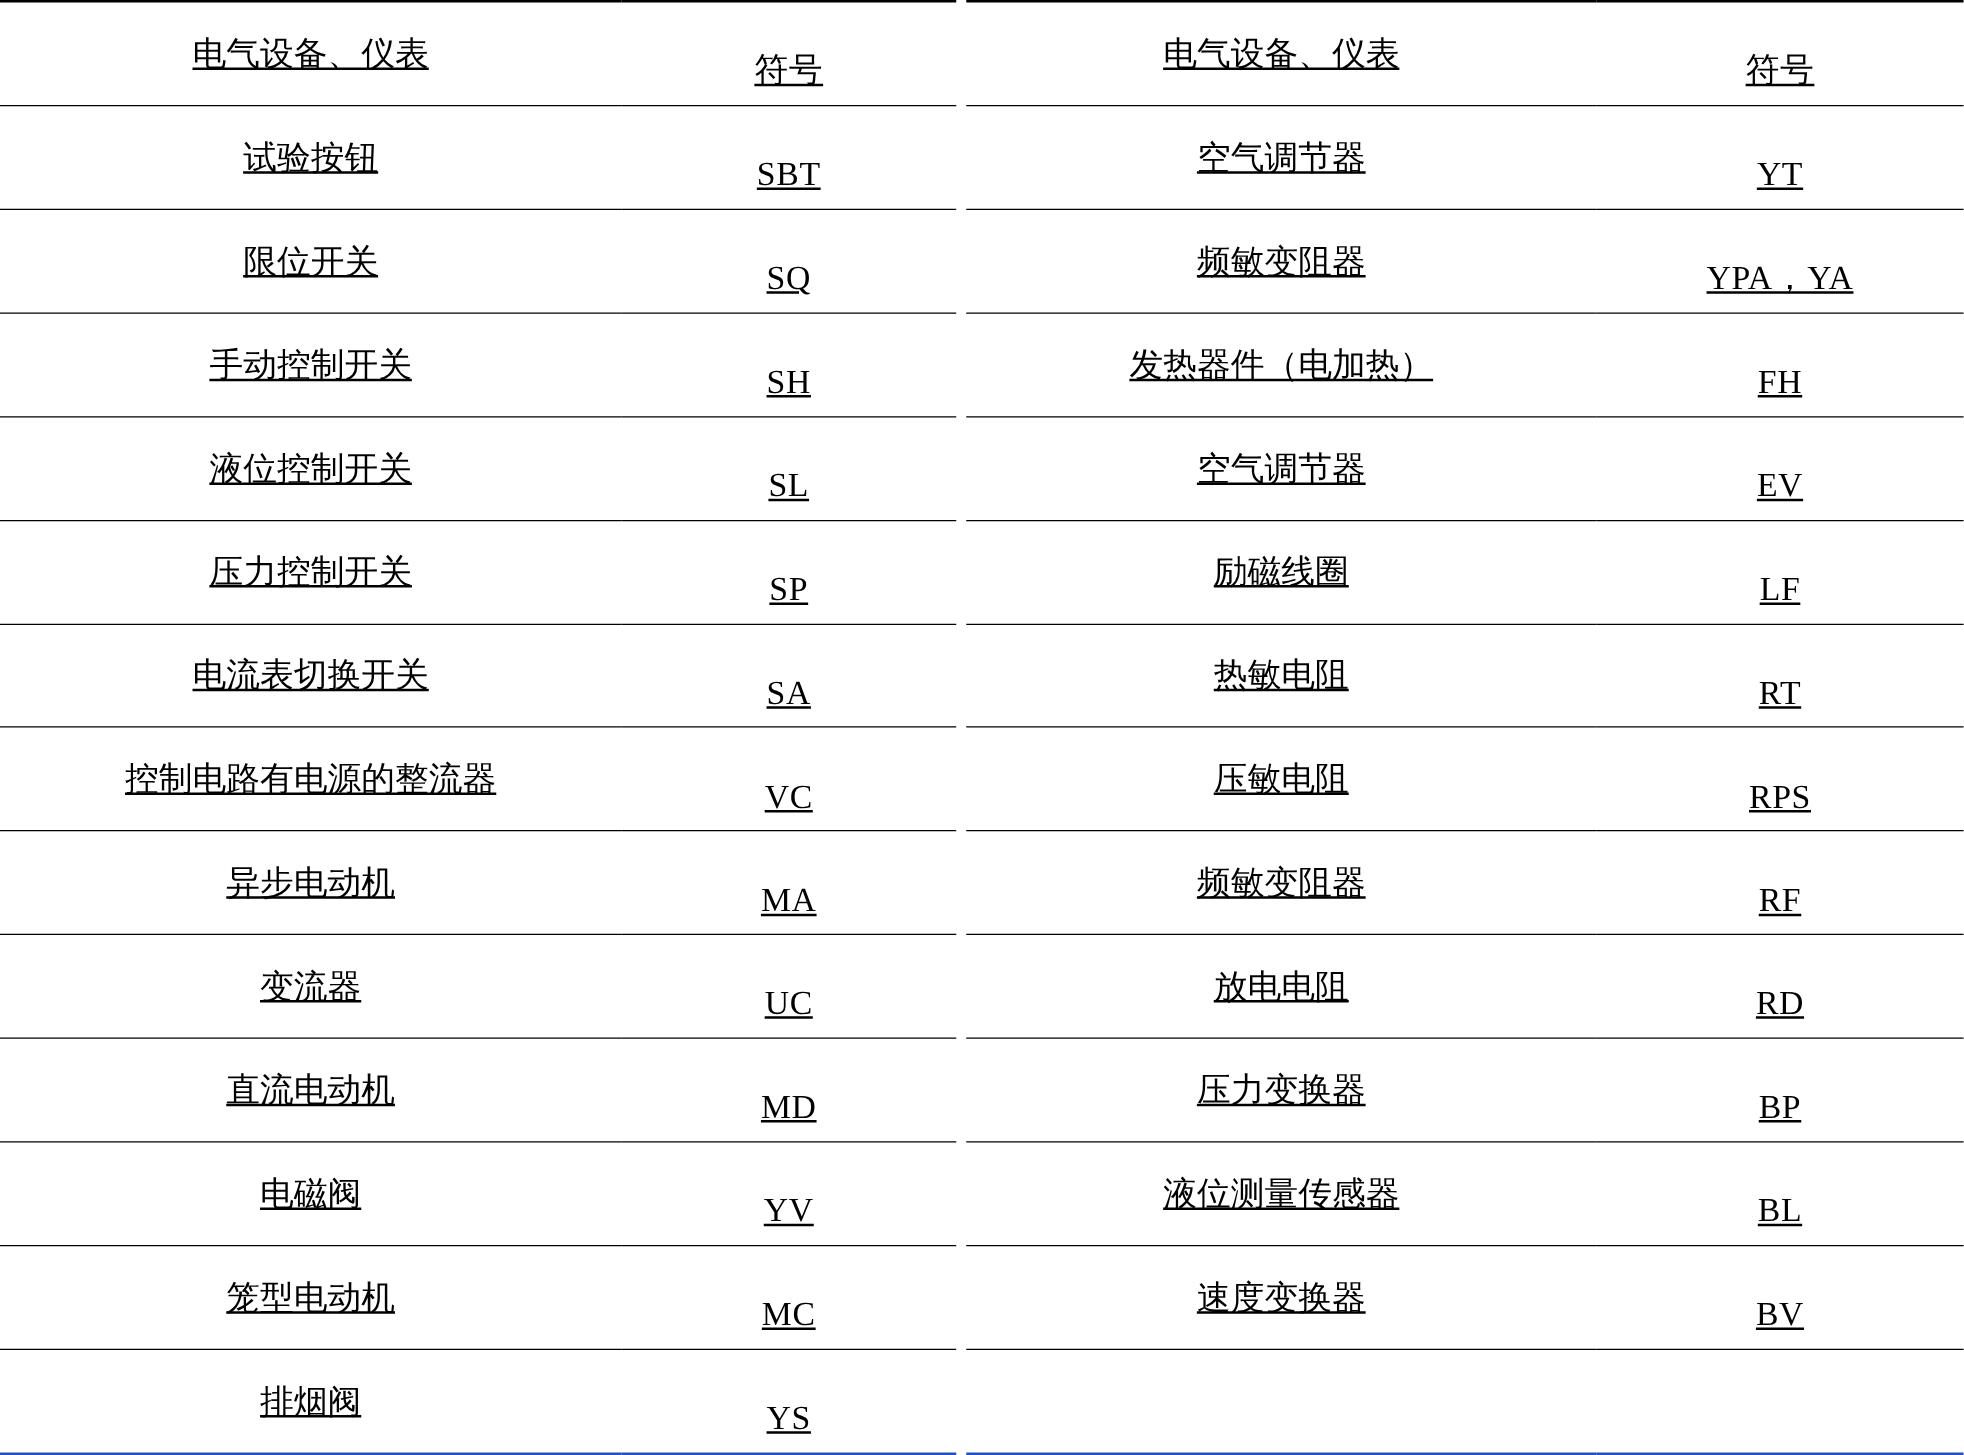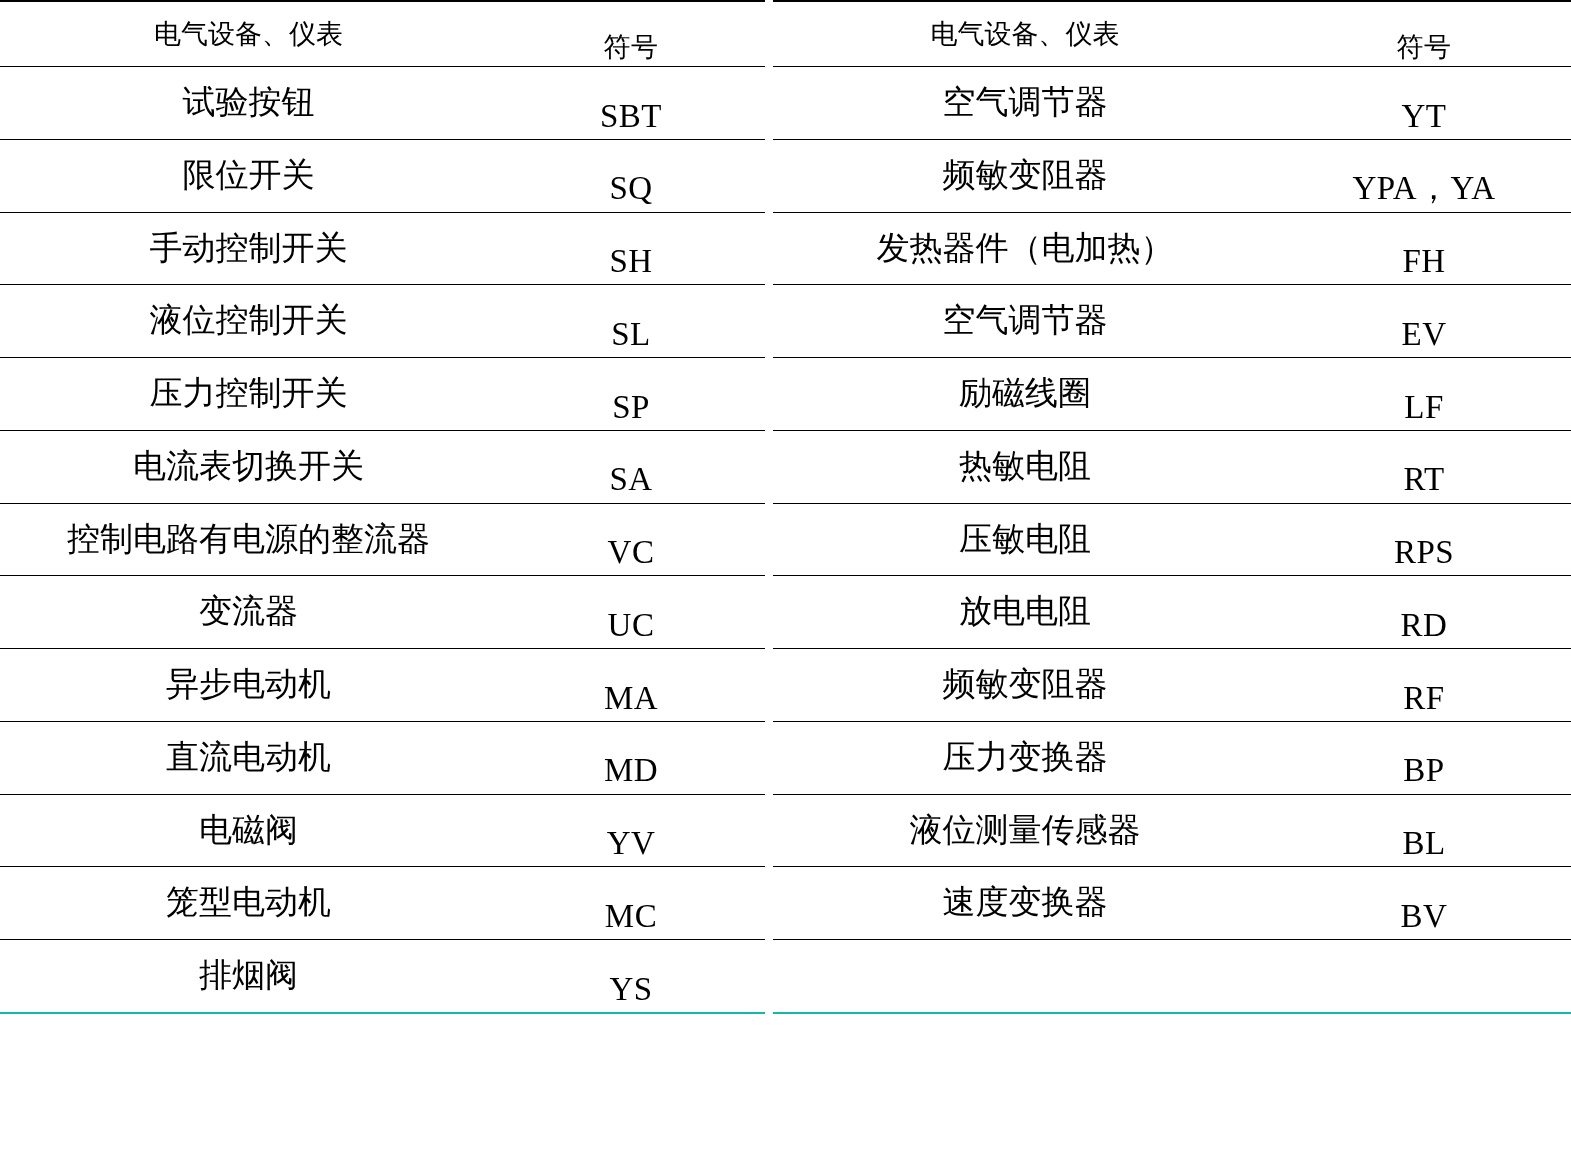--- a/index.html
+++ b/index.html
@@ -16,61 +16,62 @@
   }
   #sheet {
     width: 1571px;
     height: 1164px;
     position: relative;
     box-sizing: border-box;
   }
   table.symtable {
     border-collapse: collapse;
     width: 1571px;
-    height: 1014px;
+    height: 1164px;
     table-layout: fixed;
+    text-decoration: underline;
   }
   table.symtable td {
     border: 0;
     padding: 0;
     margin: 0;
   }
   
   col.c-name-l { width: 497px; }
   col.c-sym-l  { width: 268px; }
   col.c-gap    { width: 8px; }
   col.c-name-r { width: 504px; }
   col.c-sym-r  { width: 294px; }
 
   .cell {
     height: 100%;
     display: flex;
     align-items: center;
     justify-content: center;
     text-align: center;
-    font-size: 33px;
+    font-size: 27px;
     line-height: 1.2;
     padding: 0 6px;
     box-sizing: border-box;
     white-space: nowrap;
   }
   .cell.sym {
     font-family: "Liberation Serif", "DejaVu Serif", serif;
     letter-spacing: 0.5px;
     margin-top: 27px;
   }
   
   tr.row td {
     border-top: 1px solid #000;
   }
   tr.row.first td {
     border-top: 2px solid #000;
   }
   tr.row.last td {
-    border-bottom: 2px solid #14b8a6;
+    border-bottom: 2px solid #1d4ed8;
   }
   
   td.vline-right {
     border-right: 1px solid #000;
   }
   td.gapcol {
     border-left: 2px solid #000;
     border-right: 2px solid #000;
     border-top: none !important;
     border-bottom: none !important;
@@ -214,46 +215,46 @@
           <td class="gapcol"></td>
           <td class="vline-right">
             <div class="cell">压敏电阻</div>
           </td>
           <td class="edge-right">
             <div class="cell sym">RPS</div>
           </td>
         </tr>
         <tr class="row data">
           <td class="edge-left vline-right">
+            <div class="cell">异步电动机</div>
+          </td>
+          <td class="">
+            <div class="cell sym">MA</div>
+          </td>
+          <td class="gapcol"></td>
+          <td class="vline-right">
+            <div class="cell">频敏变阻器</div>
+          </td>
+          <td class="edge-right">
+            <div class="cell sym">RF</div>
+          </td>
+        </tr>
+        <tr class="row data">
+          <td class="edge-left vline-right">
             <div class="cell">变流器</div>
           </td>
           <td class="">
             <div class="cell sym">UC</div>
           </td>
           <td class="gapcol"></td>
           <td class="vline-right">
             <div class="cell">放电电阻</div>
           </td>
           <td class="edge-right">
             <div class="cell sym">RD</div>
-          </td>
-        </tr>
-        <tr class="row data">
-          <td class="edge-left vline-right">
-            <div class="cell">异步电动机</div>
-          </td>
-          <td class="">
-            <div class="cell sym">MA</div>
-          </td>
-          <td class="gapcol"></td>
-          <td class="vline-right">
-            <div class="cell">频敏变阻器</div>
-          </td>
-          <td class="edge-right">
-            <div class="cell sym">RF</div>
           </td>
         </tr>
         <tr class="row data">
           <td class="edge-left vline-right">
             <div class="cell">直流电动机</div>
           </td>
           <td class="">
             <div class="cell sym">MD</div>
           </td>
           <td class="gapcol"></td>

